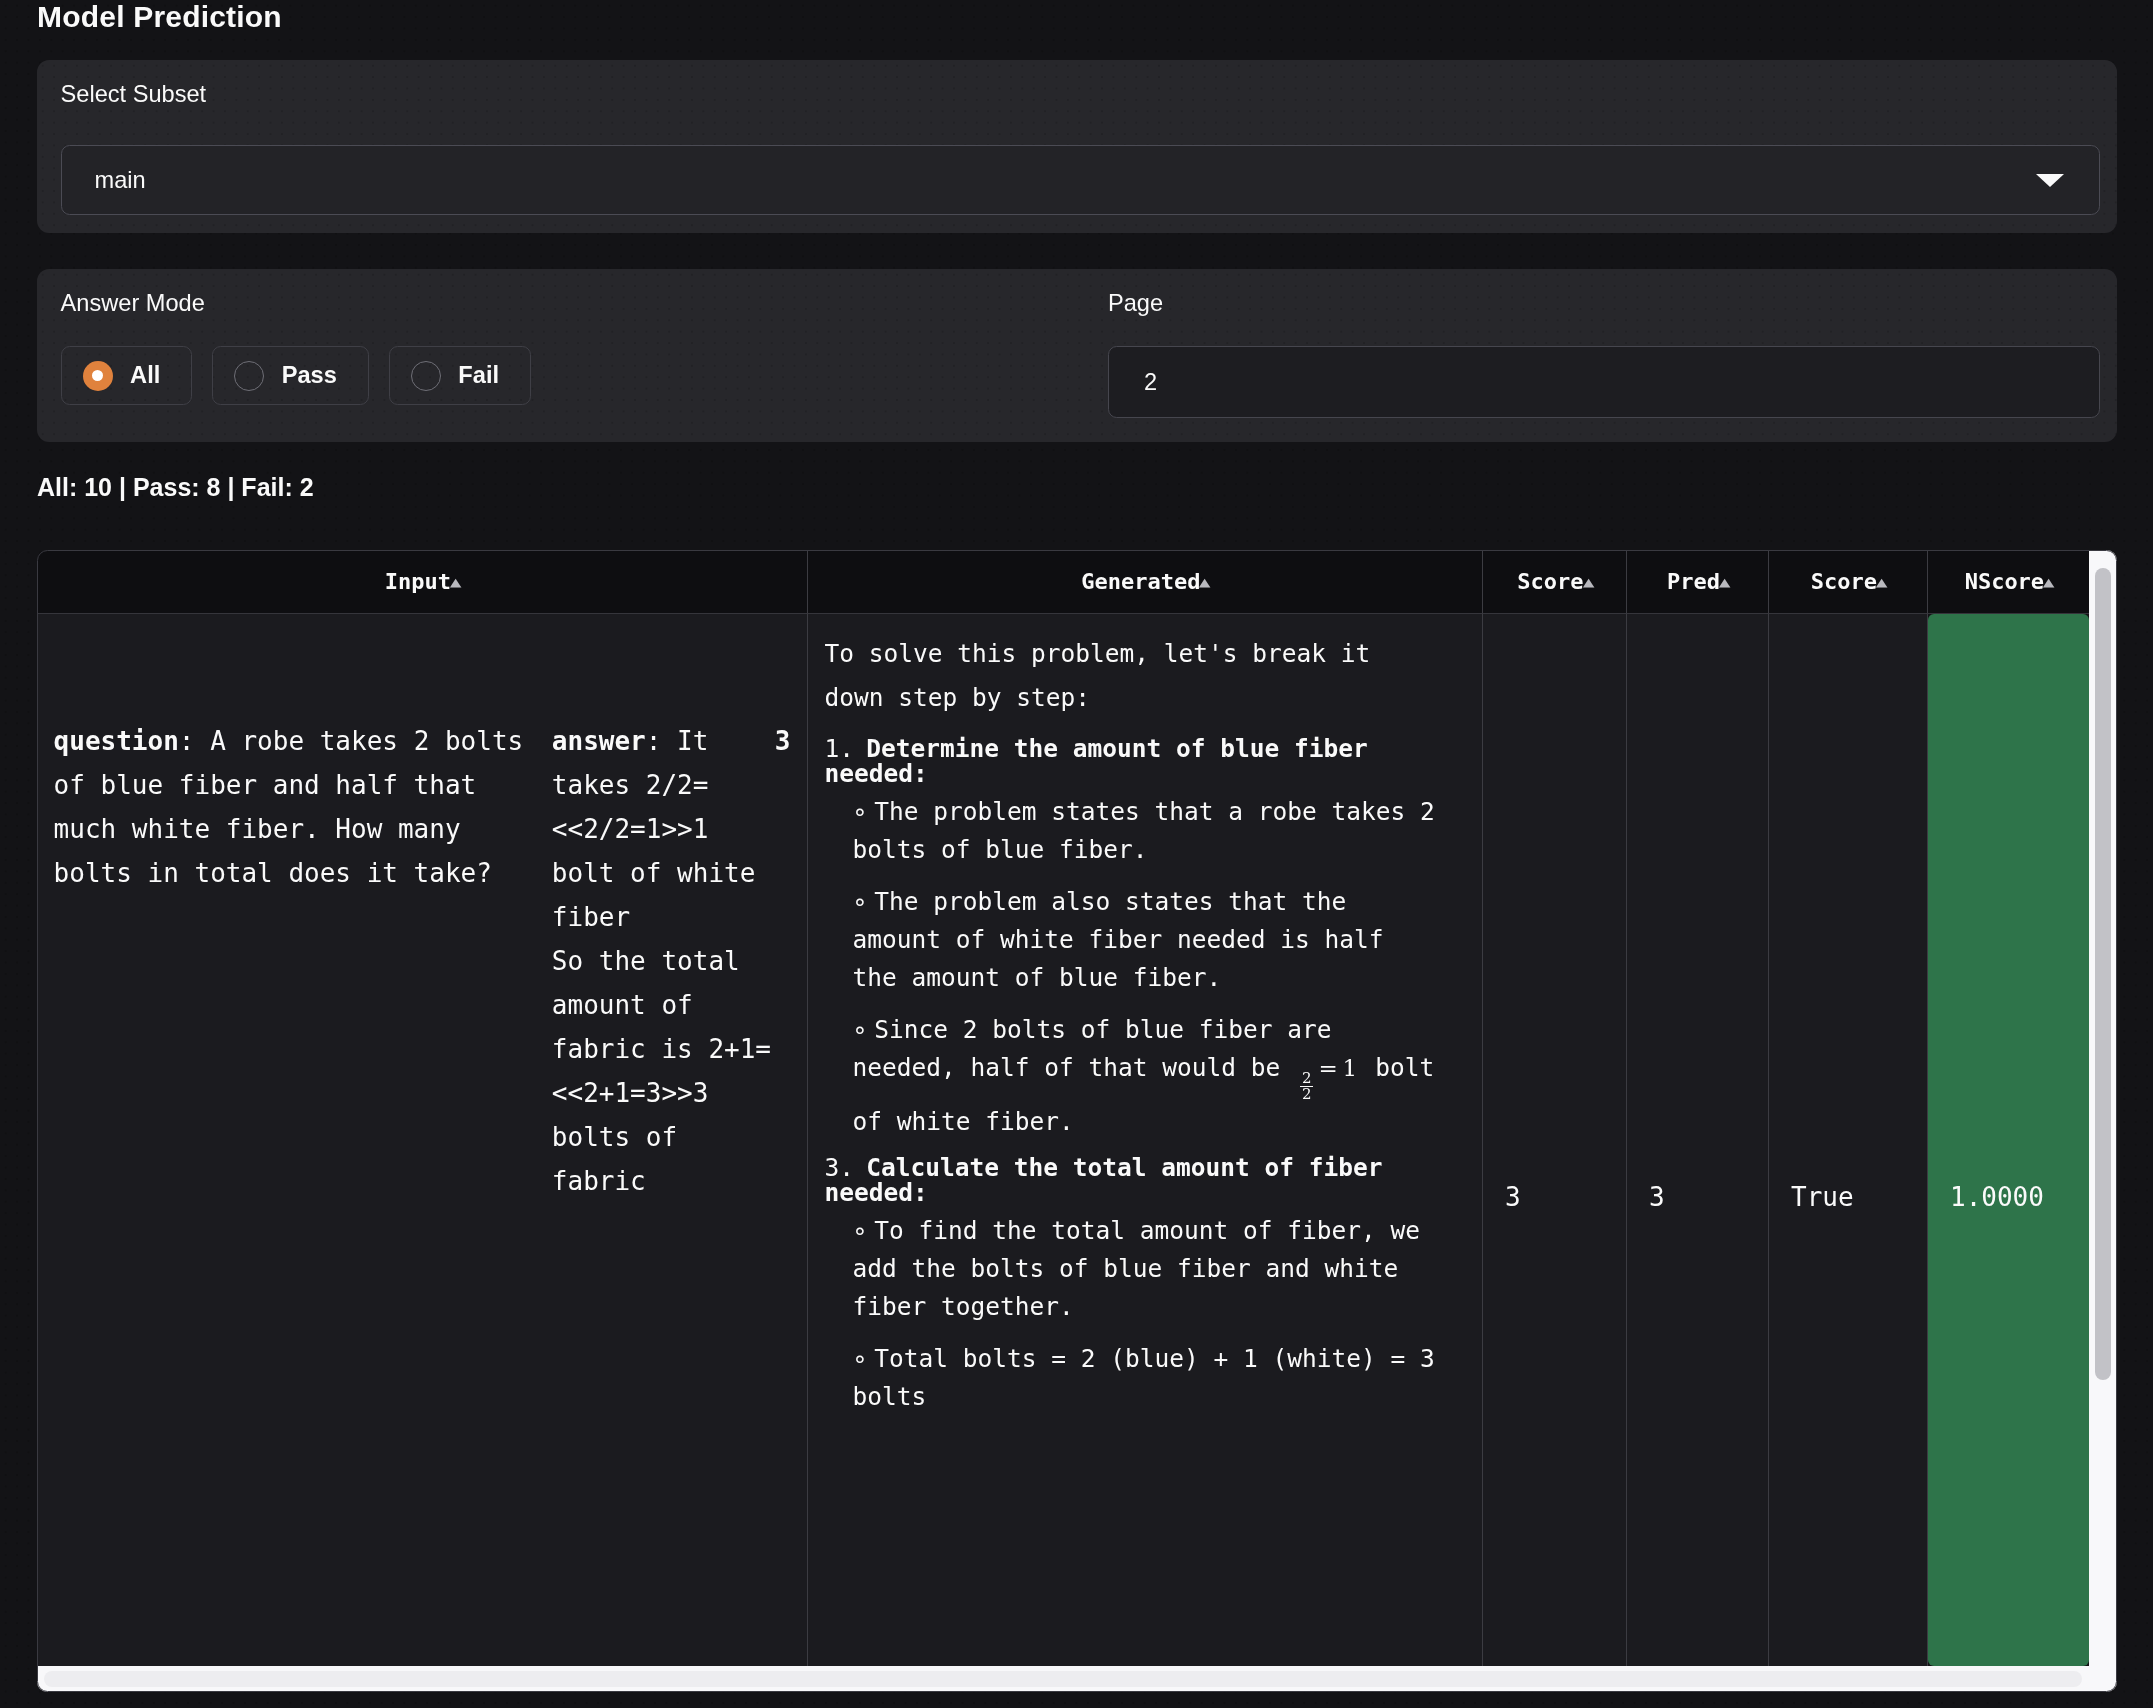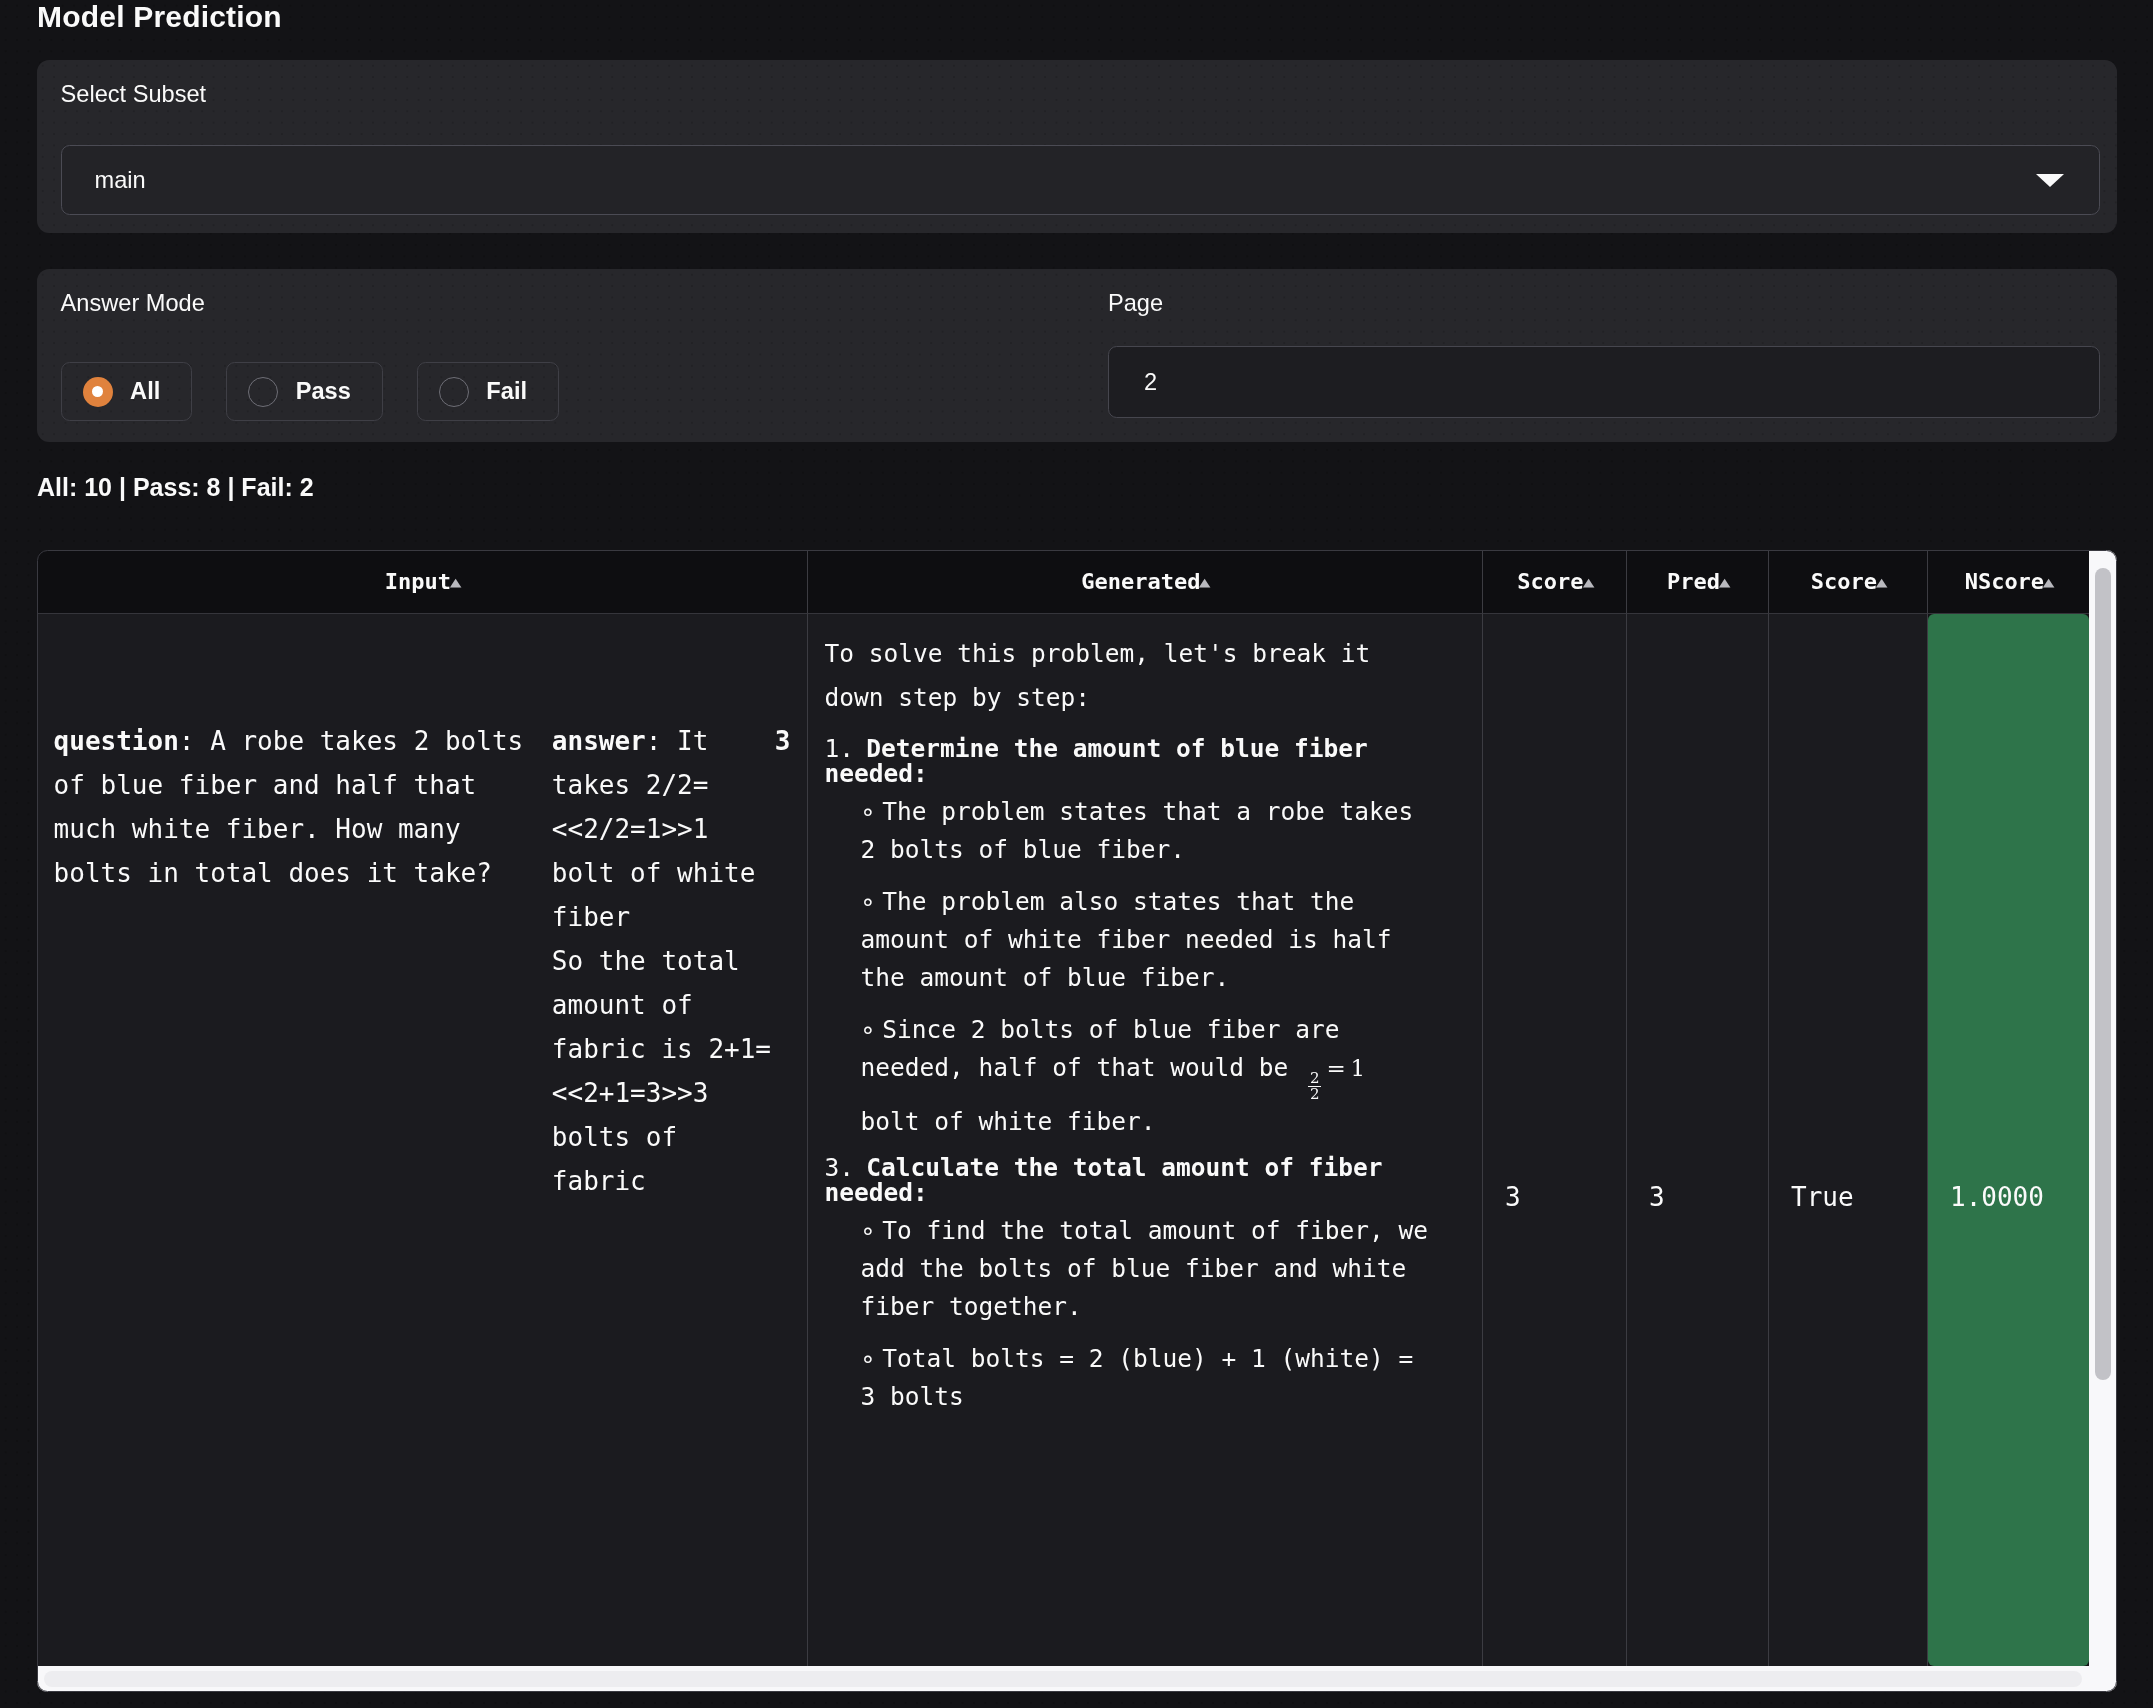--- a/index.html
+++ b/index.html
@@ -44,21 +44,21 @@
     cursor:pointer;
   }
   .chevron-down {
     position:absolute; right:35px; top:50%; margin-top:-6.1px;
     width:0; height:0;
     border-left:14px solid transparent;
     border-right:14px solid transparent;
     border-top:13px solid #fafafa;
   }
 
-  .radio-row { position:absolute; left:23.6px; top:93px; display:flex; gap:34px; }
+  .radio-row { position:absolute; left:23.6px; top:77px; display:flex; gap:20px; }
   .radio-pill {
     height:59px; border:0.9px solid #3f3f46; border-radius:8.7px;
     display:flex; align-items:center; gap:17.5px;
     padding:0 31px 0 21px;
     font-size:23.6px; font-weight:600; color:#fafafa;
     cursor:pointer;
   }
   .radio-dot {
     width:30px; height:30px; border-radius:50%;
     display:flex; align-items:center; justify-content:center;
@@ -115,21 +115,21 @@
     line-height:44px;
   }
   .td-input p { margin:0 0 31px 0; }
   .td-input p:last-child { margin:0; }
   .b { font-weight:700; }
 
   .td-generated { font-size:24.5px; padding:17.5px 41px 0 16.6px; }
   .gp { line-height:44px; margin:0 0 16px 0; }
   .gh { line-height:25px; margin:0 0 7px 0; }
   .gnum { margin-right:12.2px; }
-  .bullet { line-height:38px; margin:0 0 14px 36px; }
+  .bullet { line-height:38px; margin:0 0 14px 28px; }
   .marker { margin-right:7px; }
   .frac {
     display:inline-flex; flex-direction:column; align-items:center;
     font-family:"DejaVu Serif",serif; font-size:15px; line-height:1.05;
     vertical-align:-7px; margin:0 5.2px; color:#fafafa;
   }
   .fden { border-top:1.7px solid #fafafa; padding:0 1.7px; }
   .meq { font-family:"DejaVu Serif",serif; font-size:23px; margin-right:3.5px; word-spacing:-2.6px; }
 
   .td-num { display:flex; align-items:center; padding:114px 0 0 22px; line-height:44px; }

